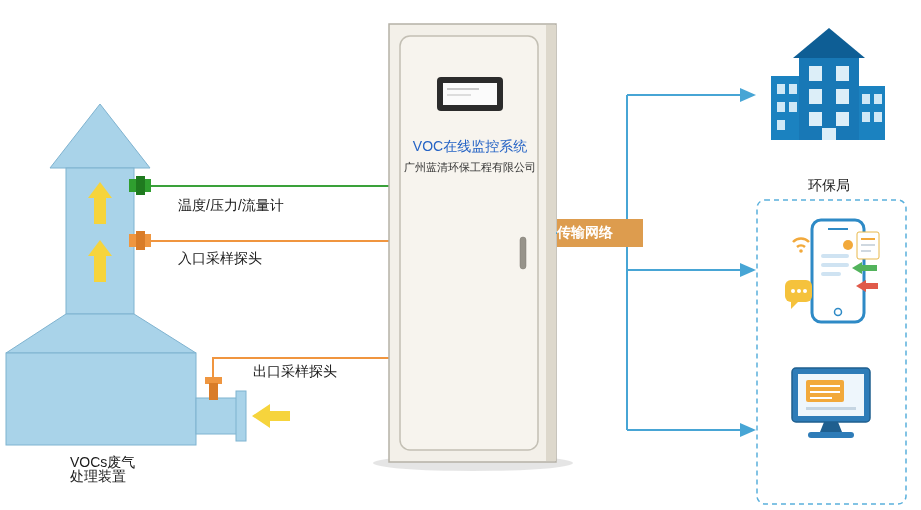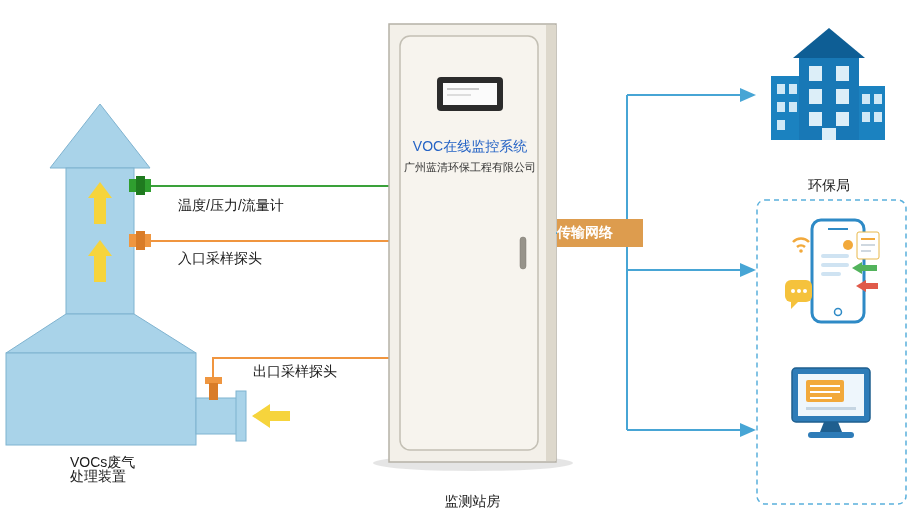--- a/index.html
+++ b/index.html
@@ -181,19 +181,18 @@
   <div class="label" style="left:178px;top:250px;">入口采样探头</div>
 
   <div class="label" style="left:253px;top:363px;">出口采样探头</div>
 
   <div class="label" style="left:70px;top:454px;">VOCs废气</div>
   <div class="label" style="left:70px;top:468px;">处理装置</div>
 
   <div class="cabinet-title">VOC在线监控系统</div>
   <div class="cabinet-company">广州蓝清环保工程有限公司</div>
 
-  <div class="label center" style="left:395px;top:476px;width:155px;">监测站房</div>
 
   <div class="network-label">传输网络</div>
 
   <div class="label center" style="left:770px;top:160px;width:118px;">环保局</div>
 
 </div>
 
 </body></html>

